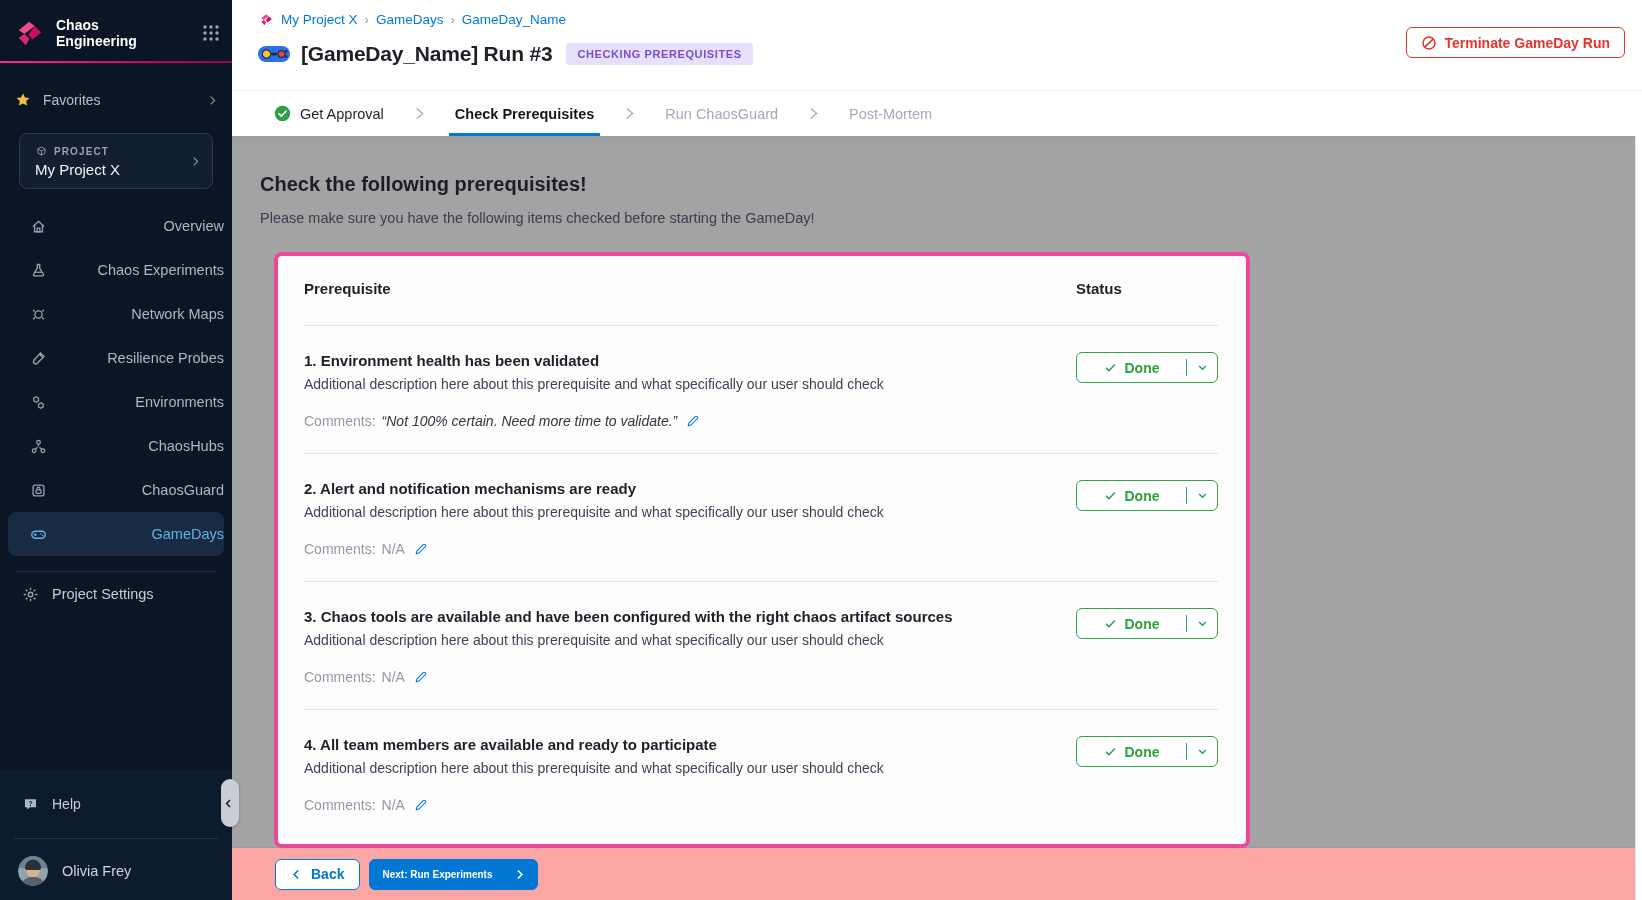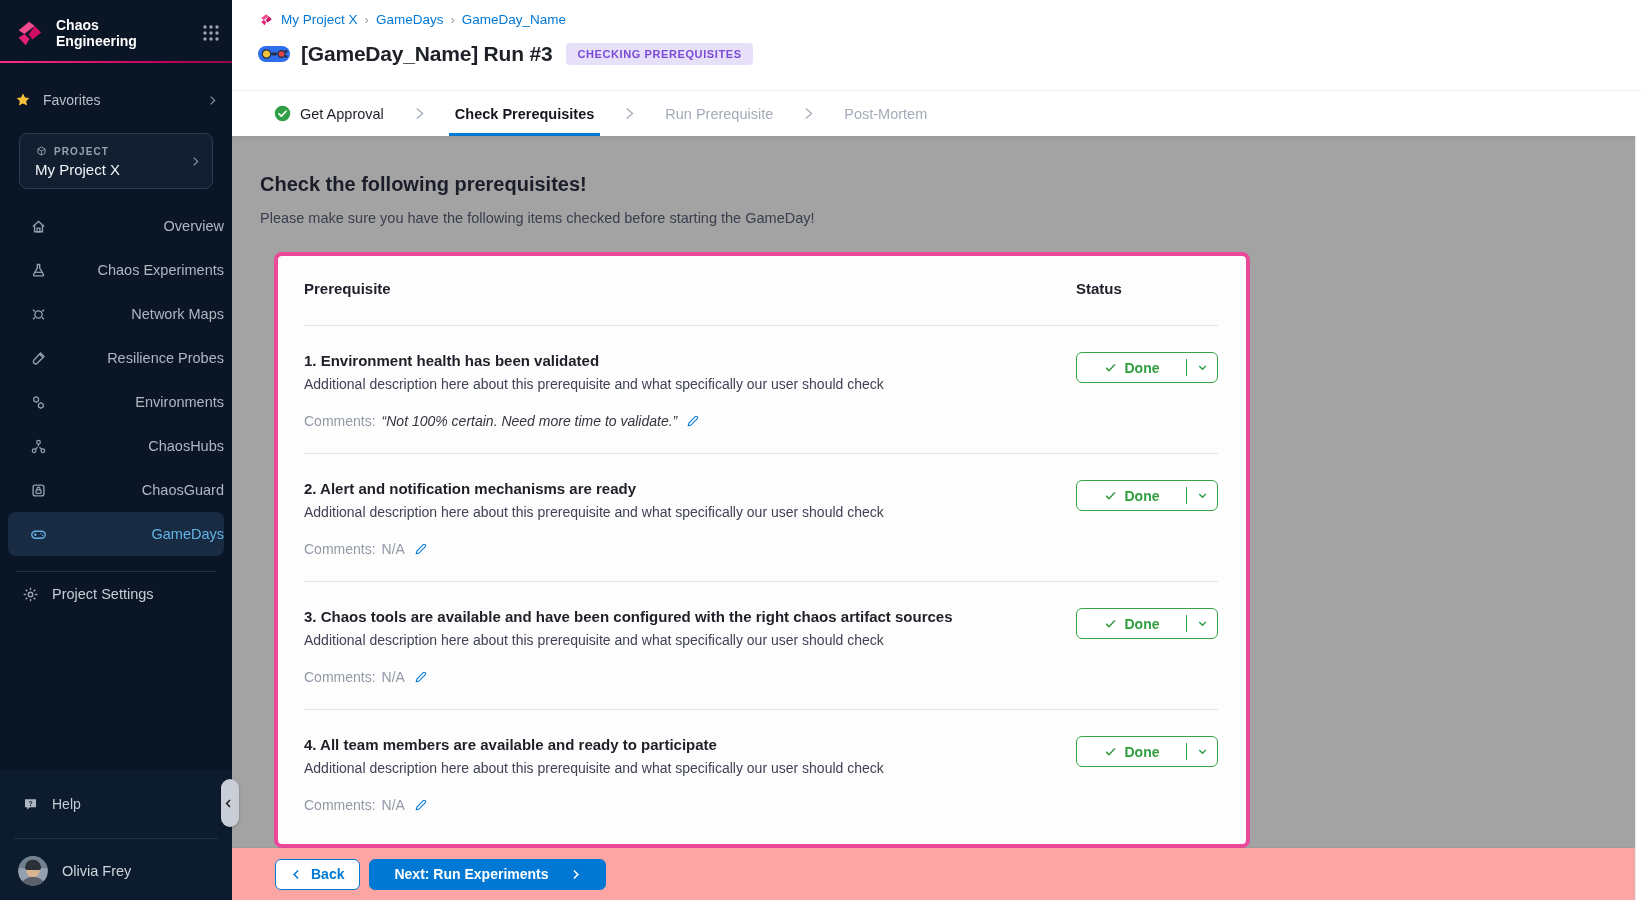--- a/index.html
+++ b/index.html
@@ -87,21 +87,21 @@
   .edit-icon { width:14px; height:14px; color:#0278d5; cursor:pointer; margin-left:3px; }
   .done-btn { position:absolute; top:26px; right:0; width:142px; height:31px; background:#ffffff; border:1.5px solid #35a342; border-radius:6px; color:#2f9e3e; display:flex; align-items:center; cursor:pointer; font-family:inherit; padding:0; }
   .done-main { flex:1; display:flex; align-items:center; justify-content:center; gap:8px; font-size:14px; font-weight:700; color:#2f9e3e; }
   .done-main svg { width:13px; height:13px; }
   .done-sep { width:1px; height:17px; background:#35a342; }
   .done-caret { width:30px; display:flex; align-items:center; justify-content:center; }
   .done-caret svg { width:11px; height:11px; }
 
   .footer { position:absolute; left:0; right:0; bottom:0; height:52px; background:#fca5a5; display:flex; align-items:center; padding-left:43px; gap:9px; z-index:3; box-shadow:0 -1px 0 rgba(0,0,0,0.04); }
   .back-btn { height:31px; padding:0 15px; background:#ffffff; border:1px solid #0278d5; border-radius:6px; color:#0278d5; font-size:14px; font-weight:700; display:flex; align-items:center; gap:9px; cursor:pointer; font-family:inherit; }
-  .next-btn { height:31px; padding:0 24px; background:#0278d5; border:1px solid #0278d5; border-radius:6px; color:#ffffff; font-size:14px; font-weight:700; display:flex; align-items:center; gap:21px; cursor:pointer; font-family:inherit; }
+  .next-btn { height:31px; padding:0 12px; background:#0278d5; border:1px solid #0278d5; border-radius:6px; color:#ffffff; font-size:10px; font-weight:700; display:flex; align-items:center; gap:21px; cursor:pointer; font-family:inherit; }
   .back-btn svg, .next-btn svg { width:11px; height:11px; }
 
   .scrollbar { position:absolute; top:136px; right:0; bottom:0; width:7px; background:#ffffff; border-left:1px solid #e4e7ee; z-index:4; }
 </style>
 </head>
 <body>
 
 <div class="app">
 
   <aside class="sidebar">
@@ -304,20 +304,27 @@
           <rect x="1" y="3" width="32" height="16" rx="8" fill="#2f6fed"></rect>
           <circle cx="9.5" cy="11" r="4.2" fill="#f6c33c" stroke="#243049" stroke-width="1.2"></circle>
           <rect x="14.2" y="9.6" width="6" height="2.8" rx="1.4" fill="#243049"></rect>
           <circle cx="24.5" cy="11" r="3.4" fill="#e4473f" stroke="#243049" stroke-width="1.2"></circle>
           <circle cx="29.2" cy="8.4" r="1.3" fill="#243049"></circle>
           <circle cx="29.2" cy="13.6" r="1.3" fill="#243049"></circle>
         </svg>
         <h1 class="page-title">[GameDay_Name] Run #3</h1>
         <span class="status-badge">CHECKING PREREQUISITES</span>
       </div>
+      <button class="terminate-btn">
+        <svg viewBox="0 0 16 16">
+          <circle cx="8" cy="8" r="6" fill="none" stroke="currentColor" stroke-width="1.5"></circle>
+          <path d="M3.9 11.9 12.1 4.1" stroke="currentColor" stroke-width="1.5"></path>
+        </svg>
+        <span>Terminate GameDay Run</span>
+      </button>
     </header>
 
     <div class="stepper" id="stepper">
         <div class="step done">
     <span class="step-check">
             <svg viewBox="0 0 18 18">
               <circle cx="9" cy="9" r="8.2" fill="#2f9e44"></circle>
               <path d="M5.3 9.4l2.5 2.4 4.9-5.2" fill="none" stroke="#fff" stroke-width="1.8" stroke-linecap="round" stroke-linejoin="round"></path>
             </svg>
           </span>
@@ -332,21 +339,21 @@
 
     <span class="step-label">Check Prerequisites</span>
   </div>
         <span class="step-sep">
           <svg viewBox="0 0 12 16">
             <path d="M3 2.6 9.4 8 3 13.4" fill="none" stroke="#a8afbd" stroke-width="1.5"></path>
           </svg>
         </span>
         <div class="step upcoming">
 
-    <span class="step-label">Run Prerequisite</span>
+    <span class="step-label">Run ChaosGuard</span>
   </div>
         <span class="step-sep">
           <svg viewBox="0 0 12 16">
             <path d="M3 2.6 9.4 8 3 13.4" fill="none" stroke="#a8afbd" stroke-width="1.5"></path>
           </svg>
         </span>
         <div class="step upcoming">
 
     <span class="step-label">Post-Mortem</span>
   </div>

